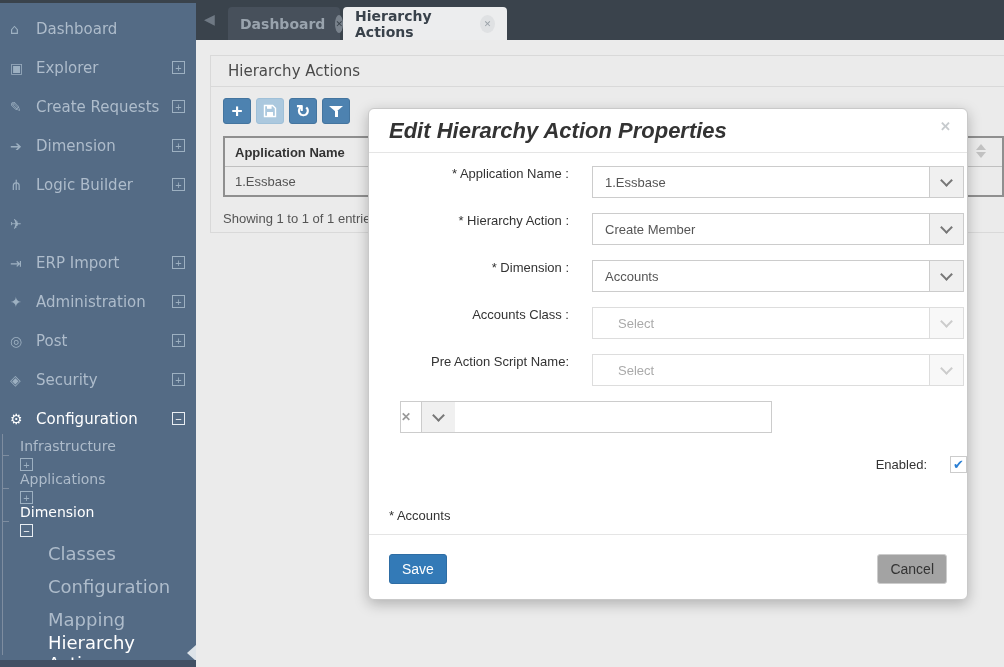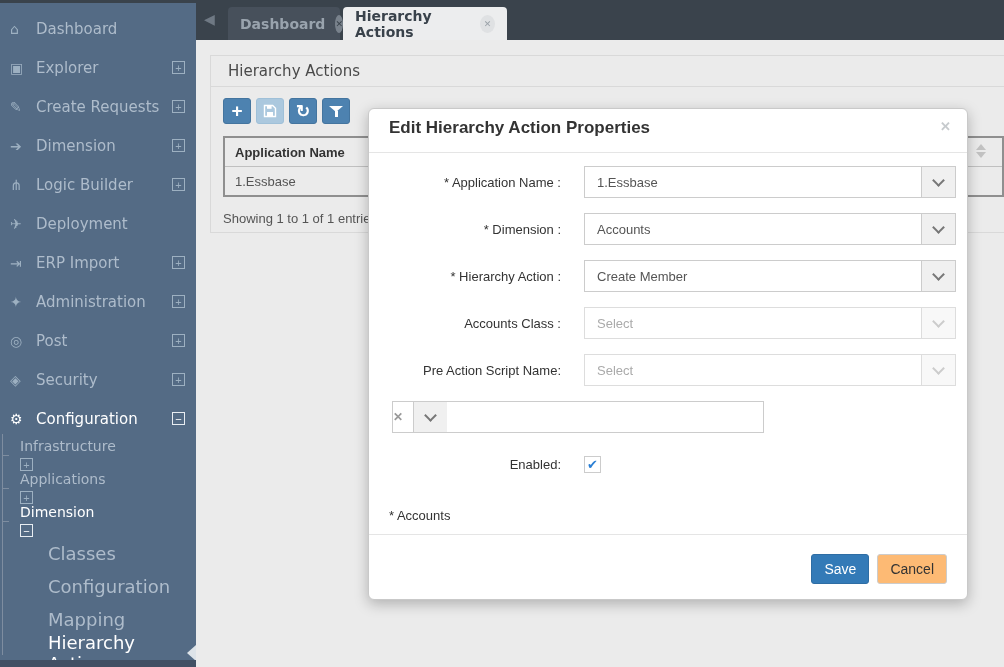--- a/index.html
+++ b/index.html
@@ -68,49 +68,49 @@
   .sort .up{border-bottom:6px solid #c2c2c2;}
   .sort .dn{border-top:6px solid #c2c2c2;}
   .grid-row{height:28px;display:flex;align-items:center;padding-left:10px;font-size:13px;color:#555;}
   .summary{margin:14px 0 0 12px;font-size:13px;color:#555;}
 
   
   .modal{position:absolute;left:368px;top:108px;width:600px;height:492px;background:#fff;
          border:1px solid #c9c9c9;border-radius:6px;box-shadow:0 4px 14px rgba(0,0,0,0.25);
          box-sizing:border-box;z-index:10;font-family:"Liberation Sans",sans-serif;}
   .modal-header{height:34px;padding:9px 20px 0;box-sizing:content-box;border-bottom:1px solid #e5e5e5;position:relative;}
-  .modal-title{font-size:17px;font-weight:bold;color:#333;}
+  .modal-title{font-size:22px;font-weight:bold;color:#333;font-style:italic;}
   .modal-close{position:absolute;right:16px;top:10px;color:#c6cacd;font-weight:bold;font-size:13px;cursor:pointer;}
   .modal-body{padding-top:13px;}
-  .frow{display:flex;align-items:center;height:32px;margin-bottom:15px;}
+  .frow{display:flex;height:32px;margin-bottom:15px;margin-left:8px;}
   .flabel{width:192px;text-align:right;font-size:13px;color:#333;flex:0 0 192px;}
   .fctrl{margin-left:23px;width:372px;flex:0 0 372px;}
   .select{position:relative;height:32px;border:1px solid #ccc;background:#fff;display:flex;align-items:center;
           box-sizing:border-box;cursor:pointer;}
   .select .val{padding-left:12px;font-size:13px;color:#555;flex:1;white-space:nowrap;overflow:hidden;}
   .select .caret-btn{width:34px;height:100%;border-left:1px solid #ccc;background:#f0f0f0;
                      display:flex;align-items:center;justify-content:center;flex:0 0 34px;box-sizing:border-box;}
   .caret{width:7px;height:7px;border-right:2px solid #777;border-bottom:2px solid #777;
          transform:rotate(45deg);margin-top:-4px;}
-  .select.disabled{border-color:#ddd;cursor:default;}
+  .select.disabled{border-color:#ddd;cursor:default;padding-left:13px;}
   .select.disabled .val{color:#aaa;}
   .select.disabled .caret-btn{border-left-color:#ddd;background:#f8f8f8;}
   .select.disabled .caret{border-color:#ccc;}
   .clear-x{color:#999;font-size:12px;font-weight:bold;margin-right:10px;cursor:pointer;}
-  .row-enabled{display:flex;align-items:center;height:17px;margin-top:23px;}
+  .row-enabled{display:flex;align-items:center;height:17px;margin-top:23px;justify-content:flex-end;}
   .checkbox{margin-left:23px;width:17px;height:17px;border:1px solid #ccc;background:#fff;box-sizing:border-box;
             display:flex;align-items:center;justify-content:center;cursor:pointer;}
   .checkbox .chk{color:#2a7fd4;font-size:13px;line-height:13px;margin-top:-1px;}
   .required-note{margin:35px 0 0 20px;font-size:13px;color:#333;}
   .modal-footer{position:absolute;left:0;right:0;top:425px;border-top:1px solid #e5e5e5;
-                padding:19px 20px 0;display:flex;justify-content:flex-end;gap:8px;box-sizing:border-box;}
+                padding:19px 20px 0;display:flex;justify-content:space-between;gap:8px;box-sizing:border-box;}
   .btn{height:30px;border-radius:3px;font-size:14px;padding:0 12px;cursor:pointer;
        font-family:"Liberation Sans",sans-serif;}
   .btn-save{background:#337ab7;border:1px solid #2e6da4;color:#fff;}
-  .btn-cancel{background:#fdba74;border:1px solid #ccc;color:#333;}
+  .btn-cancel{background:#a3a3a3;border:1px solid #ccc;color:#333;}
 </style>
 </head>
 <body>
 
 <div class="topbar"></div>
 <div class="tab-back">◀</div>
 <div class="tab tab-dashboard">
   <span>Dashboard</span>
   <span class="tab-close">✕</span>
 </div>
@@ -140,21 +140,20 @@
       <span class="lbl">Dimension</span>
       <span class="exp">+</span>
     </div>
     <div class="side-item">
       <span class="mi">⋔</span>
       <span class="lbl">Logic Builder</span>
       <span class="exp">+</span>
     </div>
     <div class="side-item">
       <span class="mi">✈</span>
-      <span class="lbl">Deployment</span>
     </div>
     <div class="side-item">
       <span class="mi">⇥</span>
       <span class="lbl">ERP Import</span>
       <span class="exp">+</span>
     </div>
     <div class="side-item">
       <span class="mi">✦</span>
       <span class="lbl">Administration</span>
       <span class="exp">+</span>
@@ -253,36 +252,36 @@
         <div class="select">
           <span class="val">1.Essbase</span>
           <span class="caret-btn">
               <span class="caret"></span>
             </span>
         </div>
       </div>
     </div>
 
     <div class="frow">
+      <div class="flabel">* Hierarchy Action :</div>
+      <div class="fctrl">
+        <div class="select">
+          <span class="val">Create Member</span>
+          <span class="caret-btn">
+              <span class="caret"></span>
+            </span>
+        </div>
+      </div>
+    </div>
+
+    <div class="frow">
       <div class="flabel">* Dimension :</div>
       <div class="fctrl">
         <div class="select">
           <span class="val">Accounts</span>
-          <span class="caret-btn">
-              <span class="caret"></span>
-            </span>
-        </div>
-      </div>
-    </div>
-
-    <div class="frow">
-      <div class="flabel">* Hierarchy Action :</div>
-      <div class="fctrl">
-        <div class="select">
-          <span class="val">Create Member</span>
           <span class="caret-btn">
               <span class="caret"></span>
             </span>
         </div>
       </div>
     </div>
 
     <div class="frow">
       <div class="flabel">Accounts Class :</div>
       <div class="fctrl">

